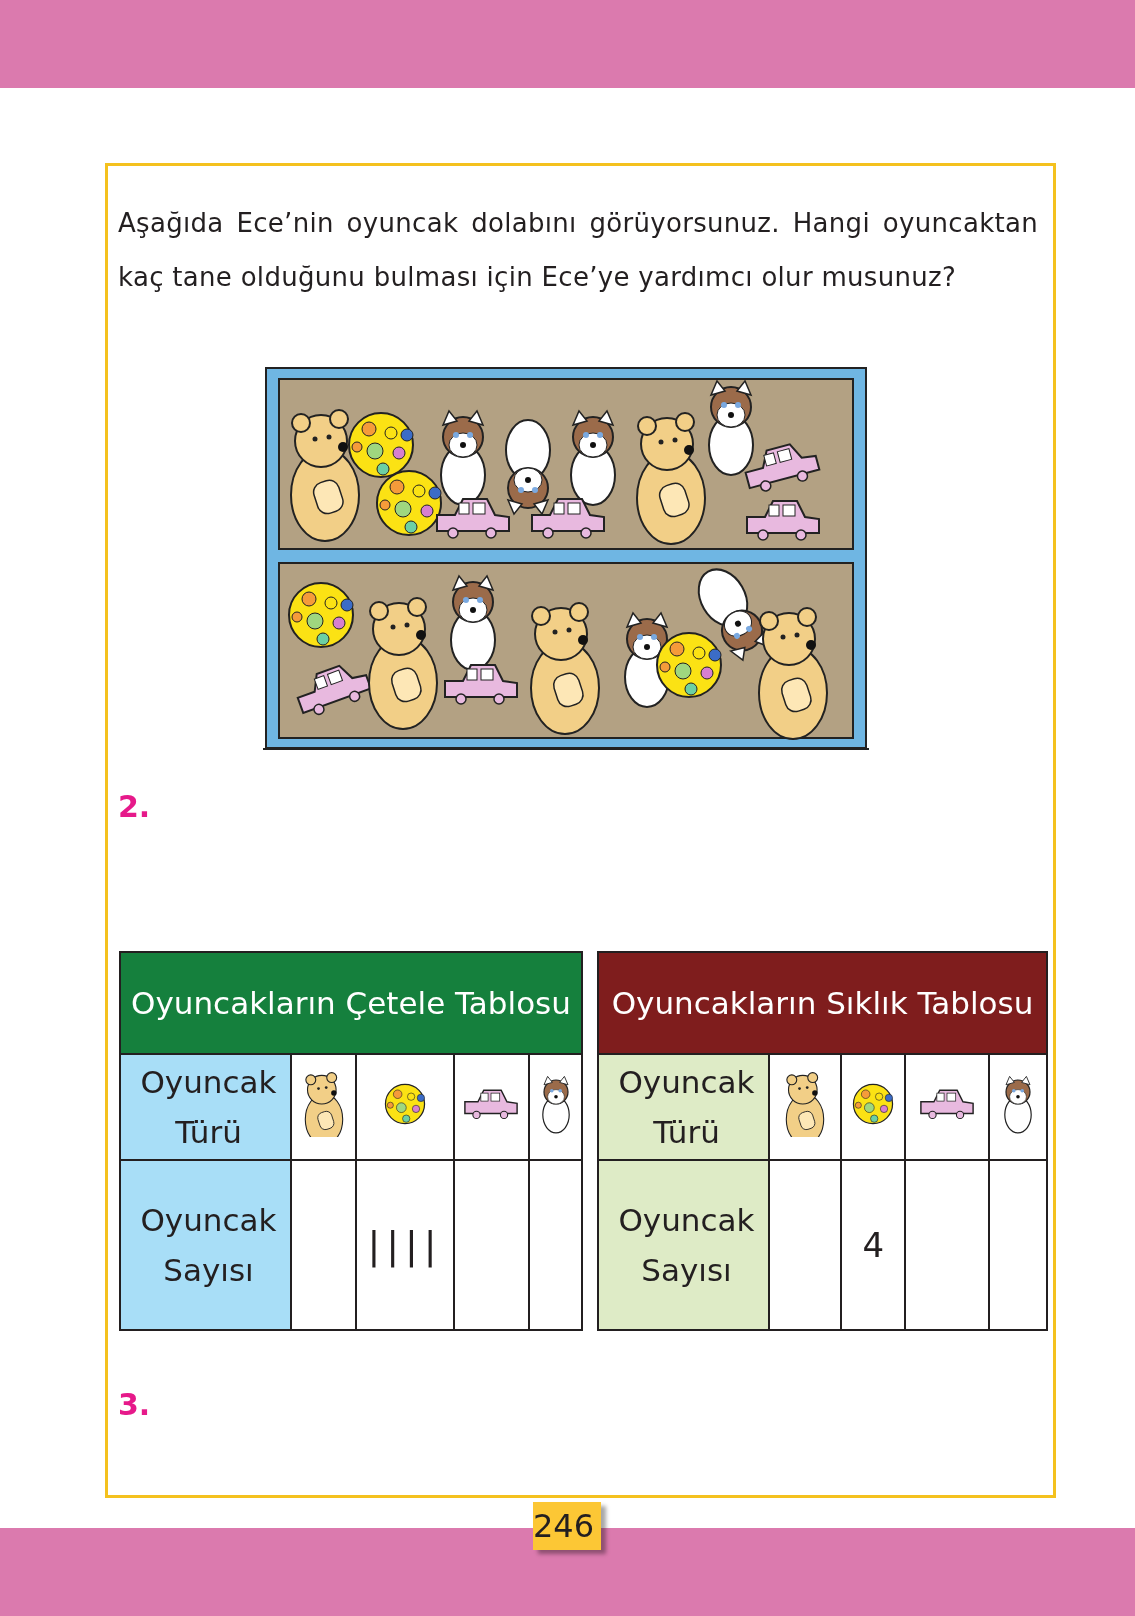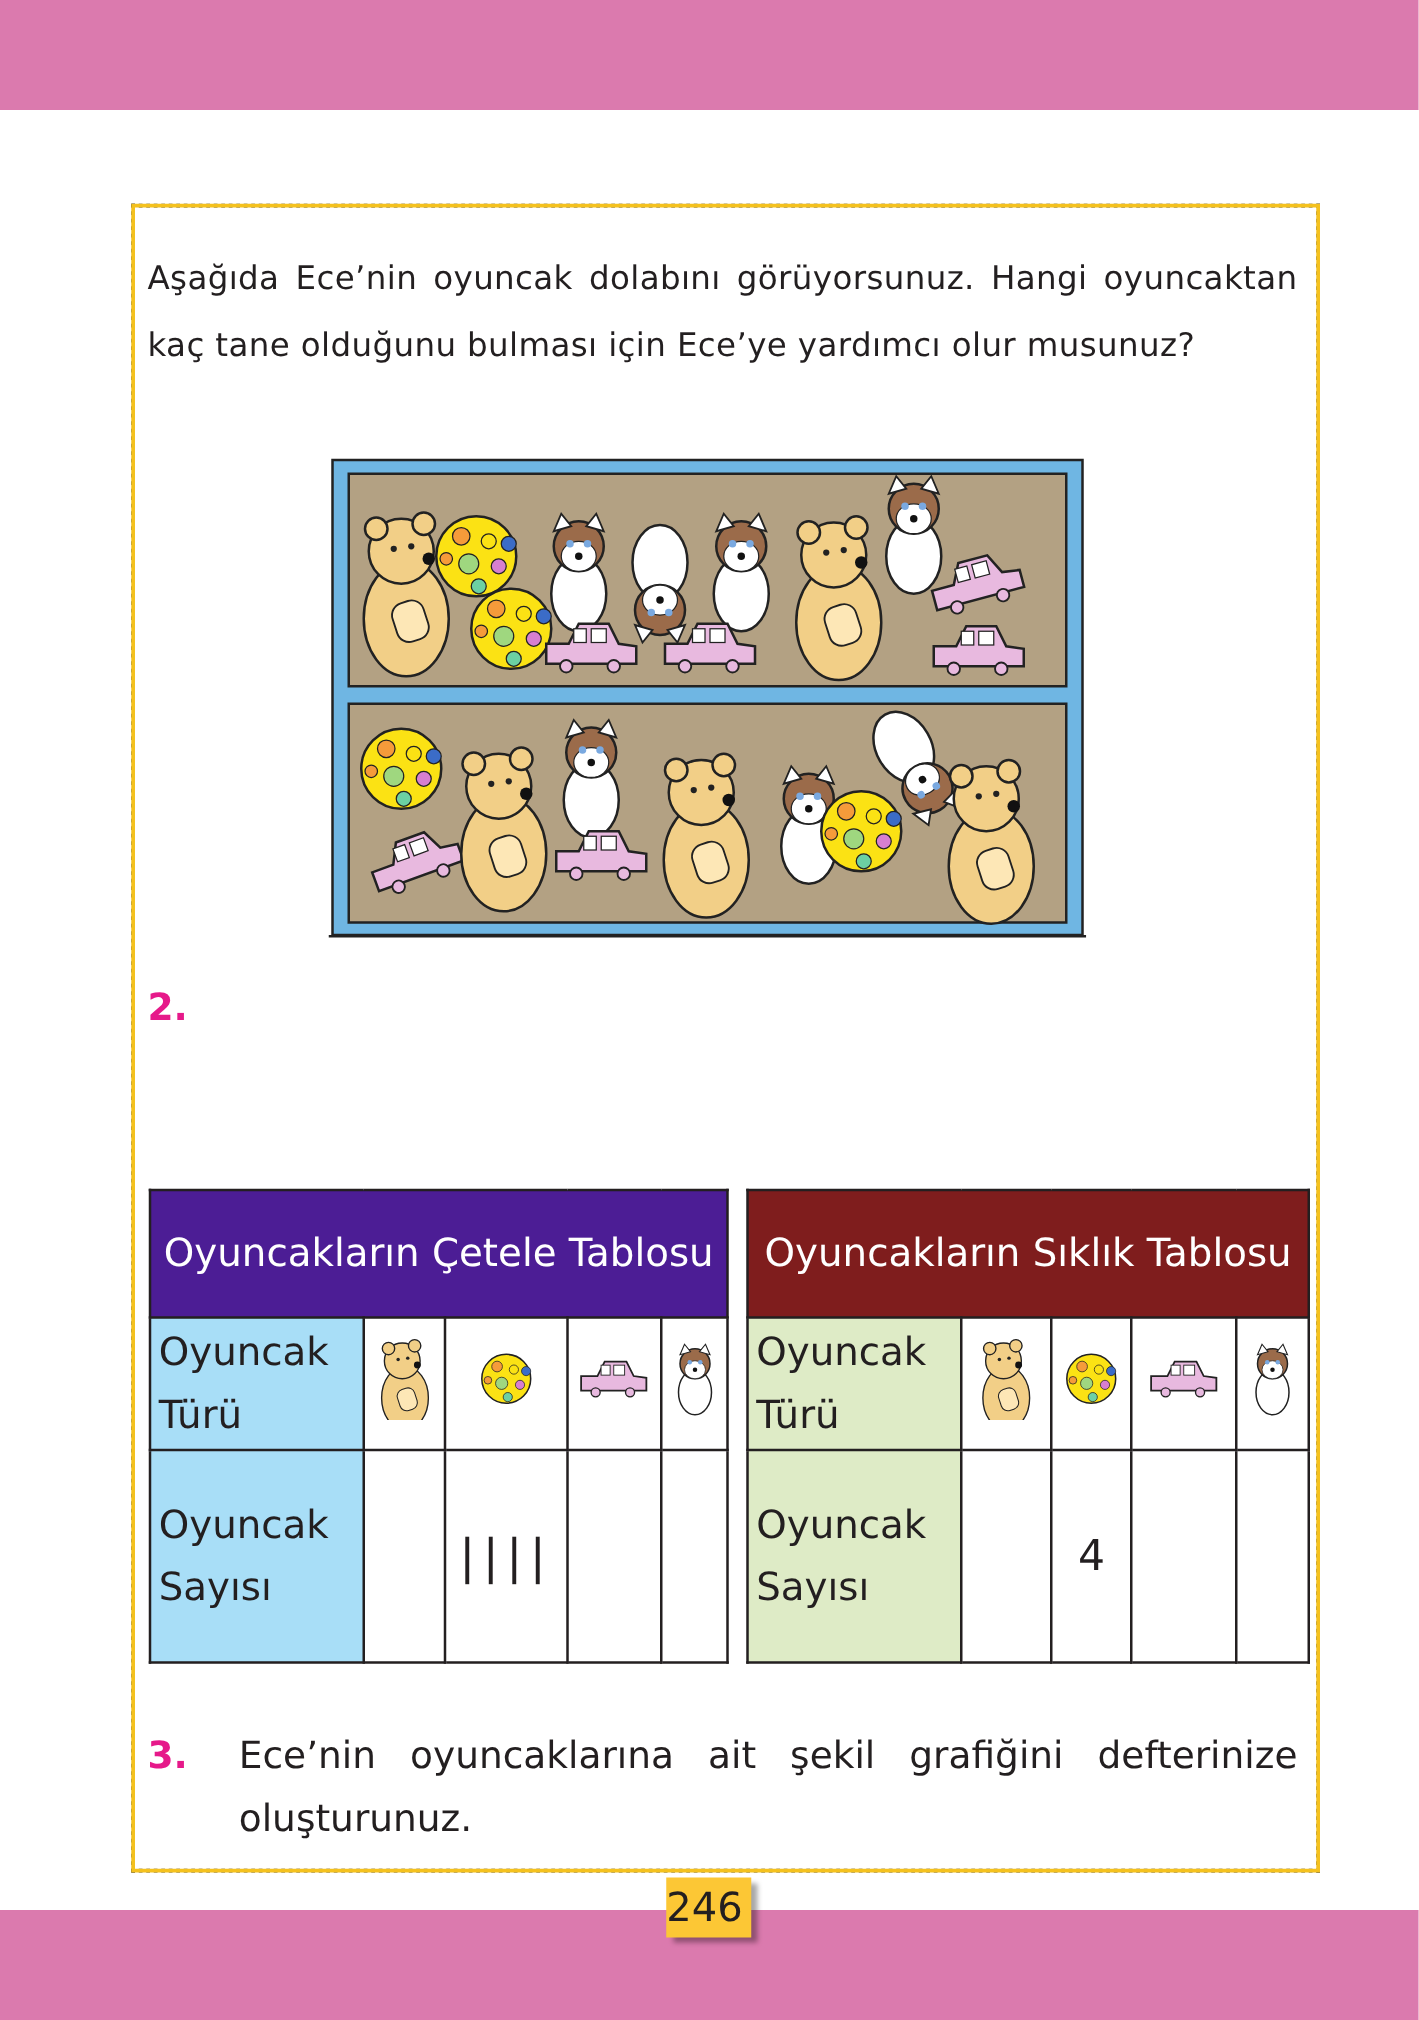--- a/index.html
+++ b/index.html
@@ -12,23 +12,23 @@
   .q { position:absolute; left:118px; width:920px; font-size:30px; line-height:51px; }
   .q .num { position:absolute; left:0; top:0; color:#e6198a; font-weight:bold; }
   .q .txt { position:absolute; left:73px; width:847px; text-align:justify; text-align-last:left; }
   .q2 { top:781px; height:160px; }
   .q3 { top:1379px; height:110px; }
   table.t { position:absolute; top:951px; border-collapse:collapse; font-size:31px; }
   table.t td { border:2.5px solid #231f20; padding:0; }
   .t1 { left:119px; width:464px; }
   .t2 { left:597px; width:451px; }
   .hdr { height:100px; color:#fff; text-align:center; font-size:31px; line-height:48px; }
-  .t1 .hdr { background:#4c1d95; }
+  .t1 .hdr { background:#15803d; }
   .t2 .hdr { background:#7f1d1d; }
-  .lbl { width:163px; padding-left:6px !important; line-height:50px; vertical-align:middle; }
+  .lbl { width:163px; padding-left:6px !important; line-height:50px; vertical-align:middle;text-align:center; }
   .t1 .lbl { background:#a8def7; }
   .t2 .lbl { background:#deebc6; }
   .row1 td { height:104px; }
   .row2 td { height:168px; }
   .ico { text-align:center; vertical-align:middle; }
   .val { text-align:center; vertical-align:middle; font-size:34px; }
   .tally { letter-spacing:6px; font-size:38px; font-family:"DejaVu Sans", sans-serif; }
   .pagenum { position:absolute; left:533px; top:1502px; width:68px; height:48px; background:#fcc735; box-shadow:5px 4px 4px rgba(0,0,0,0.35); font-size:32px; text-align:left; line-height:48px; }
 </style>
 </head>
@@ -169,17 +169,16 @@
     <td class="val"></td>
     <td class="val">4</td>
     <td class="val"></td>
     <td class="val"></td>
   </tr>
 </tbody>
   </table>
 
 <div class="q q3">
   <span class="num">3.</span>
-  <span class="txt">Ece’nin oyuncaklarına ait şekil grafiğini defterinize oluşturunuz.</span>
 </div>
 
 <div class="bottom-band"></div>
 <div class="pagenum">246</div>
 
 </body></html>

